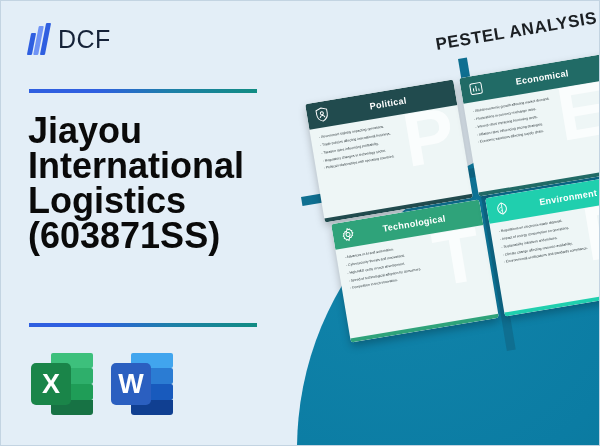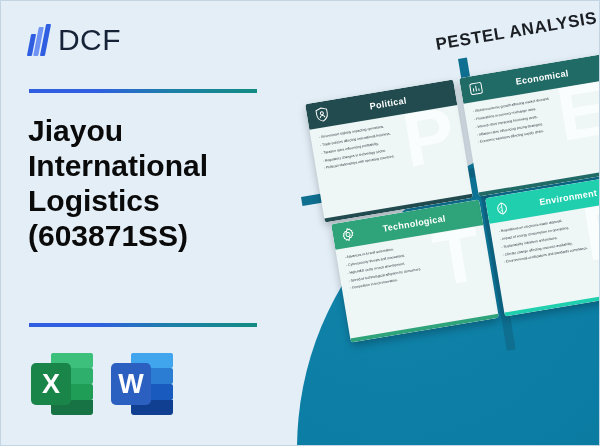--- a/index.html
+++ b/index.html
@@ -31,31 +31,31 @@
 
   
   .left-panel{position:absolute;left:0;top:0;width:300px;height:446px;z-index:5;}
 
   .logo-row{position:absolute;left:28px;top:22px;display:flex;align-items:center;gap:7px;}
   .logo-mark{position:relative;width:22px;height:32px;}
   .logo-mark i{position:absolute;display:block;transform:skewX(-11deg);border-radius:1px;}
   .logo-mark i.b1{left:0px;  top:10px; width:5px;height:22px;background:#2f5fe0;}
   .logo-mark i.b2{left:7px;  top:3px;  width:5px;height:29px;background:#6f93f5;}
   .logo-mark i.b3{left:14px; top:0px;  width:5px;height:32px;background:#2f5fe0;}
-  .logo-text{font-size:30px;color:#152238;letter-spacing:.4px;font-weight:400;}
+  .logo-text{font-size:25px;color:#152238;letter-spacing:.4px;font-weight:400;}
 
   .rule{
     position:absolute;left:28px;top:88px;width:228px;height:4px;
     background:linear-gradient(90deg,#2f5fe0 0%,#2f5fe0 30%,#1d7fa8 62%,#118c83 100%);
   }
   .rule.bottom{top:322px;}
 
   .title{
     position:absolute;left:27px;top:112px;width:262px;
-    font-size:30px;line-height:35px;font-weight:bold;color:#0a0a0a;
+    font-size:36px;line-height:35px;font-weight:bold;color:#0a0a0a;
   }
 
   
   .office-row{position:absolute;left:30px;top:352px;display:flex;gap:18px;}
   .office-ico{position:relative;width:62px;height:62px;}
   .oi-sheet{position:absolute;border-radius:2px;}
   .oi-badge{
     position:absolute;left:0;top:10px;width:40px;height:42px;border-radius:5px;
     display:flex;align-items:center;justify-content:center;
     color:#fff;font-weight:bold;font-size:27px;line-height:1;

